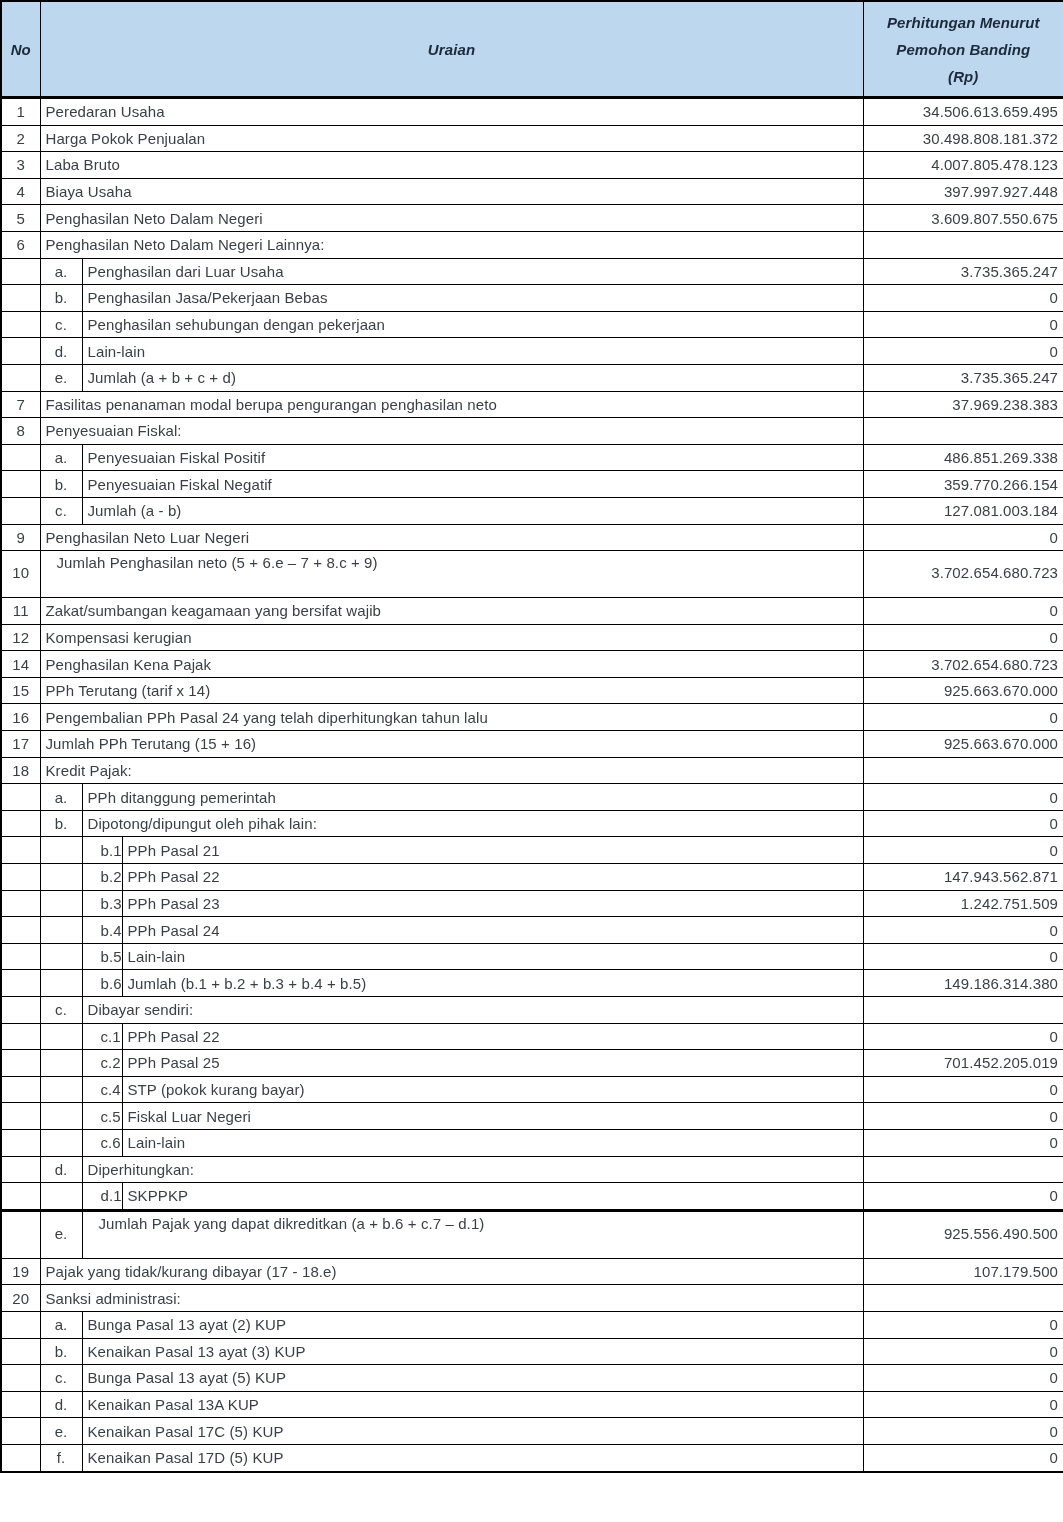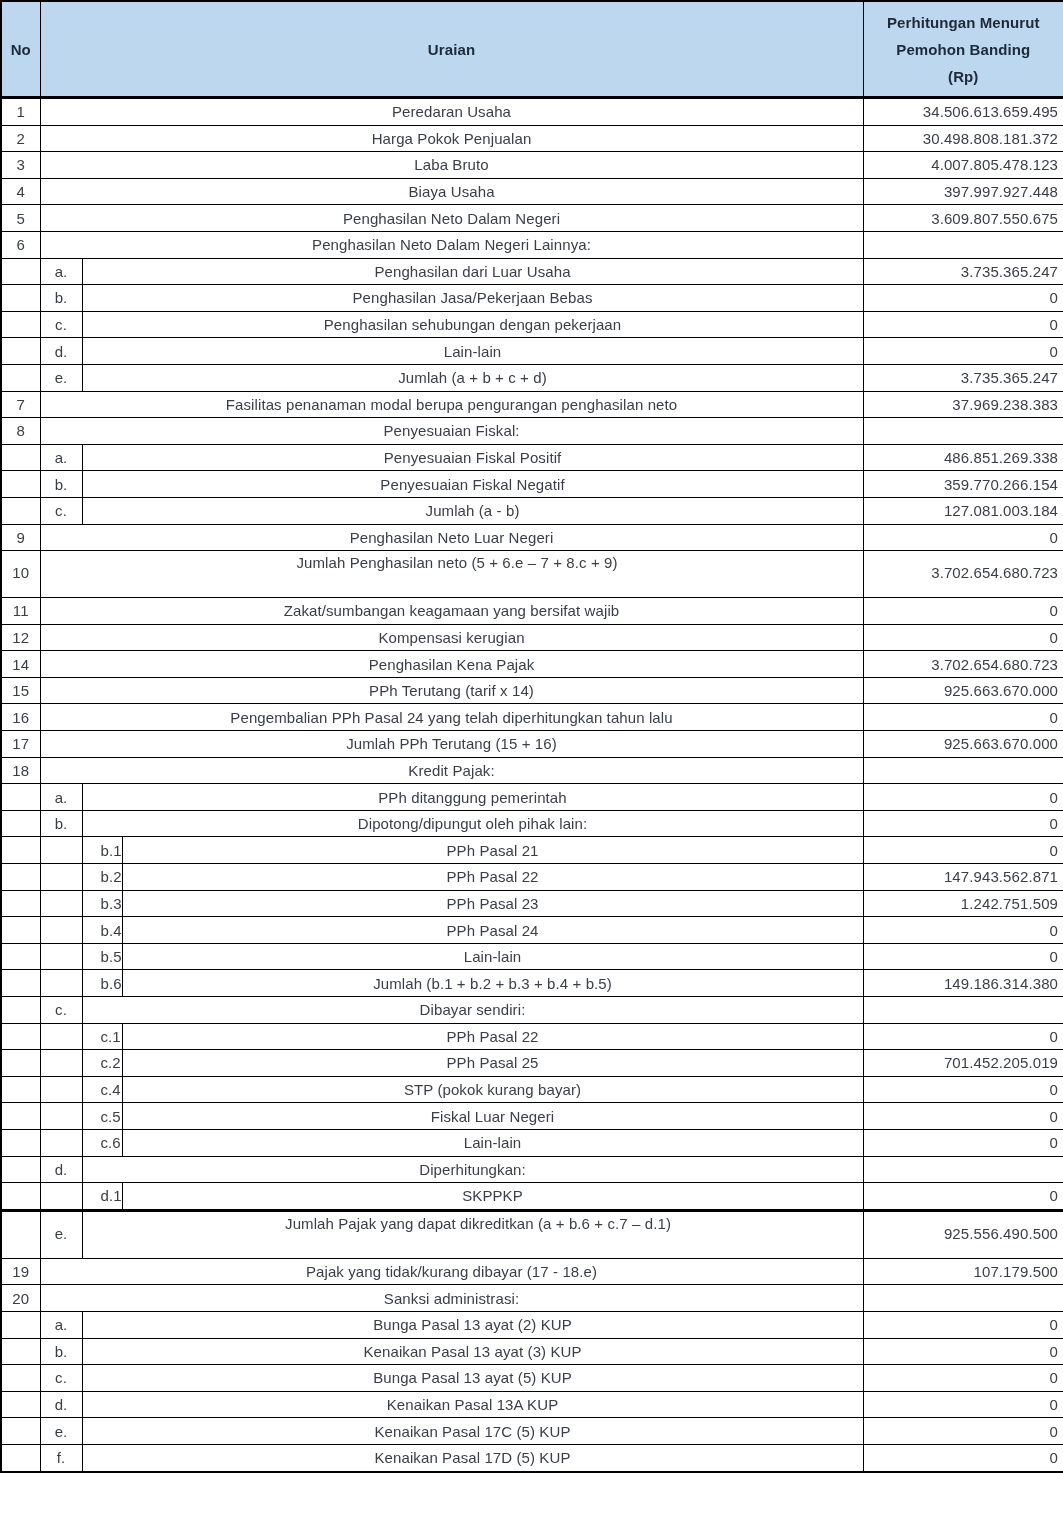--- a/index.html
+++ b/index.html
@@ -33,27 +33,28 @@
   }
   
   thead td{
     background:var(--header-bg);
     color:var(--header-text);
     font-weight:bold;
     text-align:center;
     vertical-align:middle;
     border-bottom:3px solid var(--border-color);
     height:94px;
+    font-style:italic;
   }
   thead .rp-line{line-height:27px;}
   
   td.c-no{text-align:center;padding:0 2px;}
   td.c-sub{text-align:center;padding:0 2px;}
   td.c-code{text-align:center;padding:0 18px;}
-  td.c-label{text-align:center;}
+  td.c-label{text-align:left;}
   td.c-val{text-align:right;}
   tr.thick-top td{border-top:3px solid var(--border-color);}
   tr.tall td{height:30px;}
   tr.tall td.c-label{vertical-align:top;padding-top:3px;padding-left:16px;}
   tr.tall td.c-val,
   tr.tall td.c-no,
   tr.tall td.c-sub{vertical-align:bottom;padding-bottom:16px;}
 </style>
 </head>
 <body>

